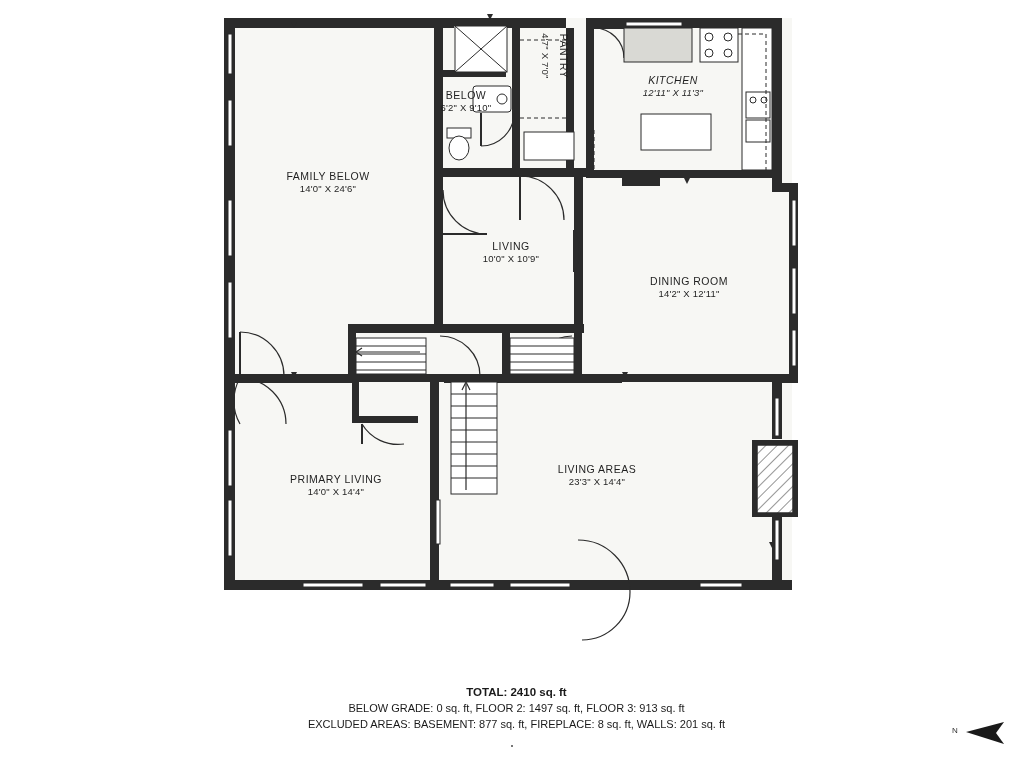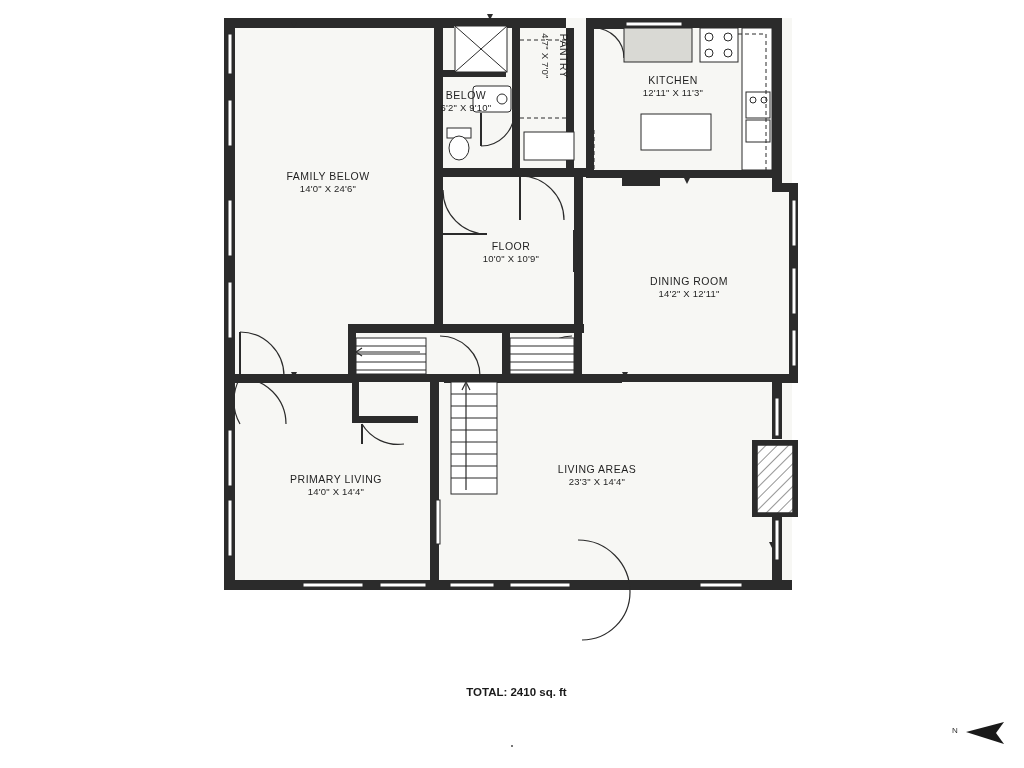--- a/index.html
+++ b/index.html
@@ -315,26 +315,26 @@
   <div class="fp-label" style="left:466px; top:101px; transform:translate(-50%,-50%);">
     <span class="rm-name">BELOW</span>
     <span class="rm-dim">6'2" X 9'10"</span>
   </div>
   <div class="fp-label vertical" style="left:563px; top:56px; transform:translate(-50%,-50%) rotate(90deg);">
     <span class="rm-name">PANTRY</span>
   </div>
   <div class="fp-label vertical" style="left:545px; top:56px; transform:translate(-50%,-50%) rotate(90deg);">
     <span class="rm-dim">4'7" X 7'0"</span>
   </div>
-  <div class="fp-label" style="left:673px; top:86px; transform:translate(-50%,-50%);">
+  <div class="fp-label" style="left:673px; top:86px; transform:translate(-50%,-50%);font-style:italic;">
     <span class="rm-name">KITCHEN</span>
     <span class="rm-dim">12'11" X 11'3"</span>
   </div>
   <div class="fp-label" style="left:511px; top:252px; transform:translate(-50%,-50%);">
-    <span class="rm-name">FLOOR</span>
+    <span class="rm-name">LIVING</span>
     <span class="rm-dim">10'0" X 10'9"</span>
   </div>
   <div class="fp-label" style="left:689px; top:287px; transform:translate(-50%,-50%);">
     <span class="rm-name">DINING ROOM</span>
     <span class="rm-dim">14'2" X 12'11"</span>
   </div>
   <div class="fp-label" style="left:336px; top:485px; transform:translate(-50%,-50%);">
     <span class="rm-name">PRIMARY LIVING</span>
     <span class="rm-dim">14'0" X 14'4"</span>
   </div>
@@ -344,20 +344,22 @@
   </div>
 </div>
 
 <div class="dot"></div>
 
 <div class="summary">
   <span class="line">
     <span class="total">TOTAL:</span>
     <span class="total">2410 sq. ft</span>
   </span>
+  <span class="line">BELOW GRADE: 0 sq. ft, FLOOR 2: 1497 sq. ft, FLOOR 3: 913 sq. ft</span>
+  <span class="line">EXCLUDED AREAS: BASEMENT: 877 sq. ft, FIREPLACE: 8 sq. ft, WALLS: 201 sq. ft</span>
 </div>
 
 <div class="compass">
   <span class="n-letter">N</span>
   <svg width="60" height="30" viewBox="0 0 60 30" xmlns="http://www.w3.org/2000/svg">
     <polygon points="14,14 52,4 52,26" fill="#1a1a1a"></polygon>
     <polygon points="52,4 52,26 44,15" fill="#ffffff"></polygon>
   </svg>
 </div>
 

